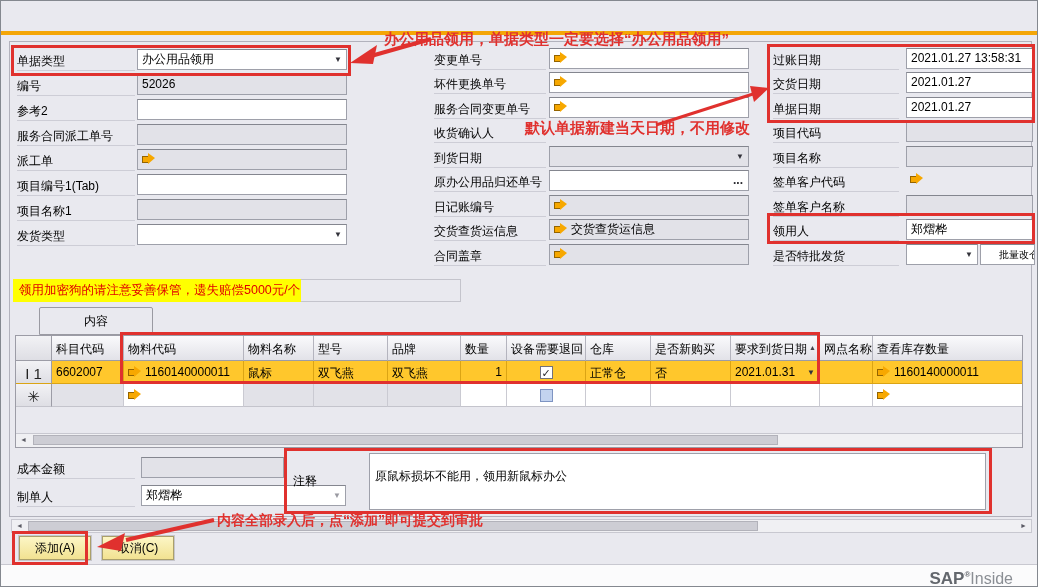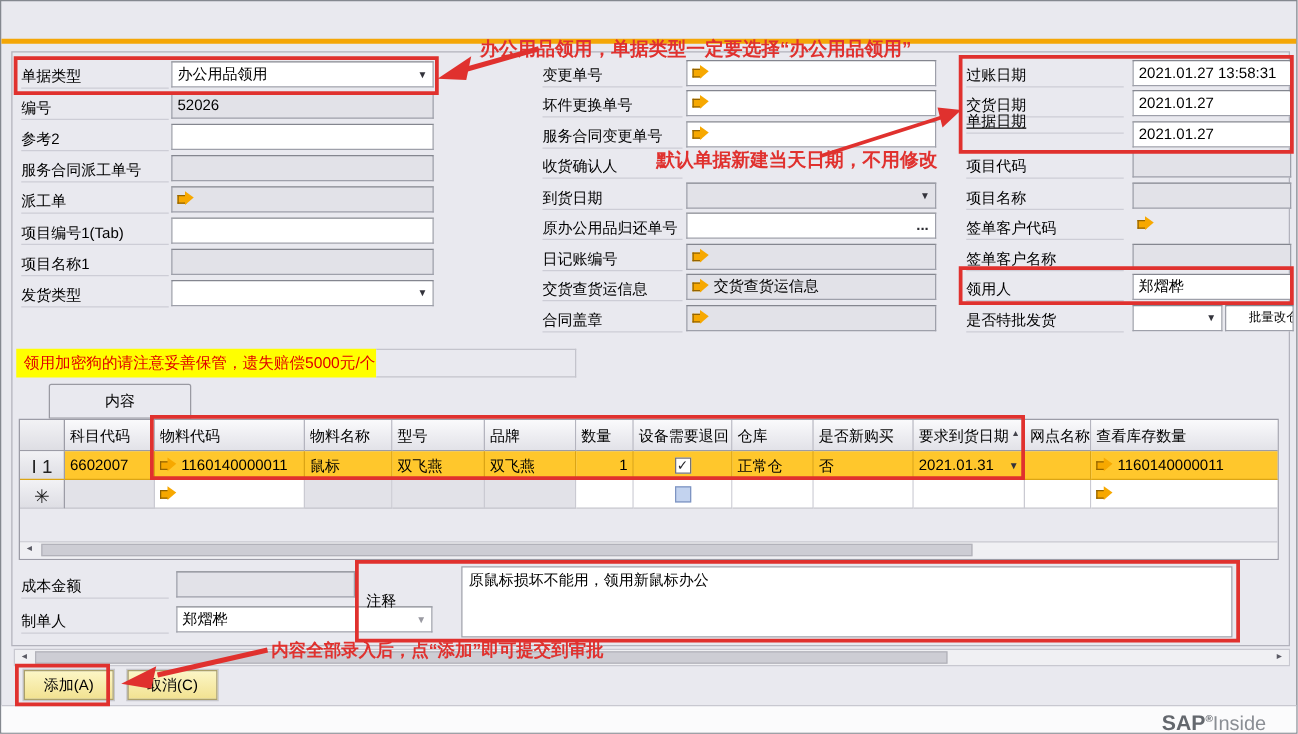--- a/index.html
+++ b/index.html
@@ -71,21 +71,21 @@
   .gridfill { flex:1; background:#E9E9EF; }
 
   
   .hscroll { position:absolute; height:14px; background:#F0F0F3; border:1px solid #C8C8D0; }
   .sbtn { position:absolute; top:0; width:15px; height:12px; background:#F0F0F3; color:#5A5A64;
     font-size:7px; text-align:center; line-height:12px; }
   .thumb { position:absolute; top:1px; height:10px; background:#CDCDD4; border:1px solid #B2B2BA; }
 
   
   .note-box { position:absolute; left:368px; top:452px; width:617px; height:57px; background:#fff;
-    border:1px solid #9EA0AA; font-size:12px; padding:2px 5px; line-height:16px; overflow:hidden; }
+    border:1px solid #9EA0AA; font-size:12px; padding:14px 5px; line-height:16px; overflow:hidden; }
 
   
   .btn { position:absolute; height:24px; background:linear-gradient(#FCF6C6,#F2E291);
     border:1px solid #ABA06A; box-shadow:0 0 0 1px #C6C6CC; font-size:12px; text-align:center;
     line-height:22px; cursor:default; }
 
   
   .rbox { position:absolute; border:3px solid #E0312E; pointer-events:none; z-index:50; }
   .ann { position:absolute; color:#E0312E; font-weight:bold; font-size:15px; white-space:nowrap; z-index:51; }
   .arrows { position:absolute; left:0; top:0; width:1038px; height:587px; pointer-events:none; z-index:51; }
@@ -165,21 +165,21 @@
   </div>
   <span class="lbl" style="left:433px;top:247px;width:112px;">合同盖章</span>
   <div class="fld ro" style="left:548px;top:243px;width:200px;">
     <span class="la"></span><span></span>
   </div>
 
   <span class="lbl" style="left:772px;top:51px;width:126px;">过账日期</span>
   <div class="fld" style="left:905px;top:47px;width:127px;">2021.01.27 13:58:31</div>
   <span class="lbl" style="left:772px;top:75px;width:126px;">交货日期</span>
   <div class="fld" style="left:905px;top:71px;width:127px;">2021.01.27</div>
-  <span class="lbl" style="left:772px;top:88px;width:126px;text-decoration:underline;">单据日期</span>
+  <span class="lbl" style="left:772px;top:100px;width:126px;">单据日期</span>
   <div class="fld" style="left:905px;top:96px;width:127px;">2021.01.27</div>
   <span class="lbl" style="left:772px;top:124px;width:126px;">项目代码</span>
   <div class="fld ro" style="left:905px;top:120px;width:127px;"></div>
   <span class="lbl" style="left:772px;top:149px;width:126px;">项目名称</span>
   <div class="fld ro" style="left:905px;top:145px;width:127px;"></div>
   <span class="lbl" style="left:772px;top:173px;width:126px;">签单客户代码</span>
   <div class="fld nofld" style="left:905px;top:169px;width:127px;">
     <span class="la"></span><span></span>
   </div>
   <span class="lbl" style="left:772px;top:198px;width:126px;">签单客户名称</span>

